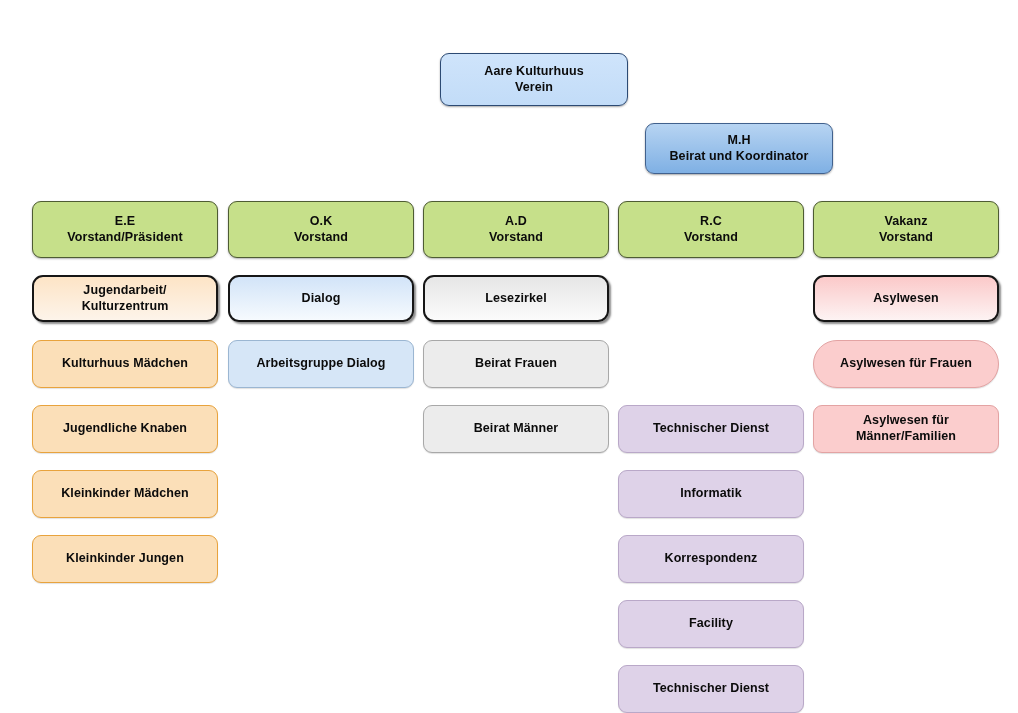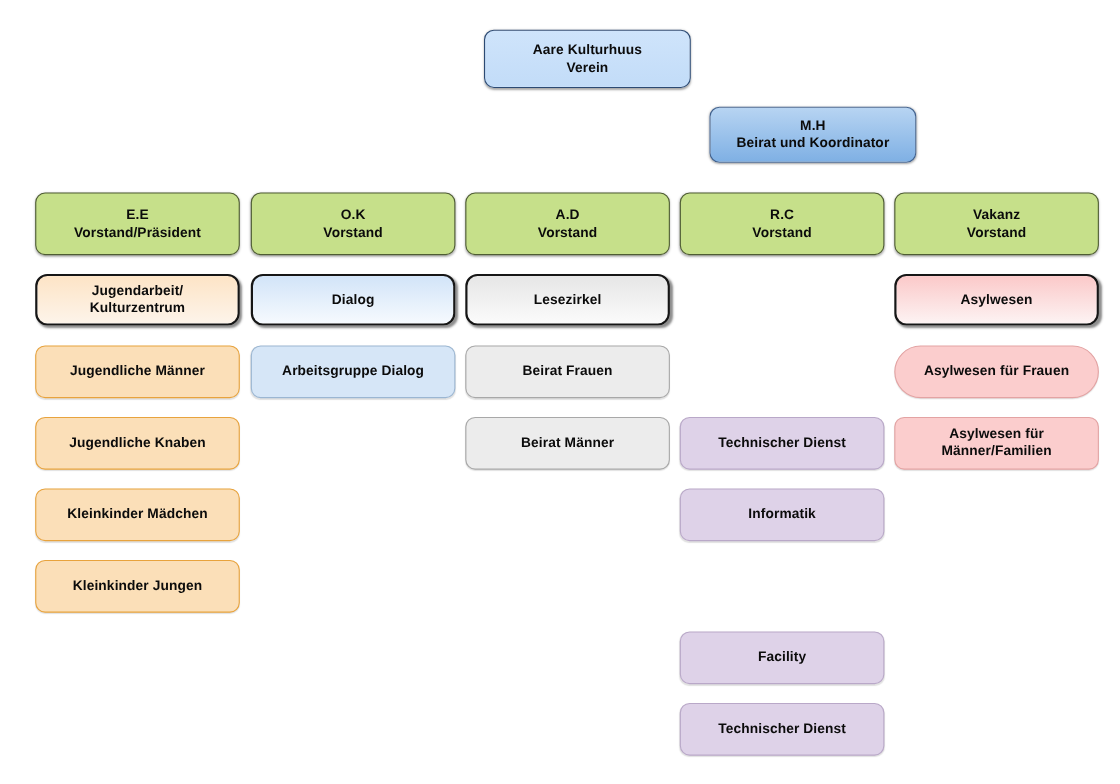--- a/index.html
+++ b/index.html
@@ -28,20 +28,21 @@
     align-items: center;
     justify-content: center;
     text-align: center;
     border-radius: 9px;
     font-weight: bold;
     color: #0b0b0b;
     line-height: 1.25;
     letter-spacing: 0.1px;
     white-space: pre-line;
     padding: 2px 16px;
+    margin-top: 26px;
   }
 
   
   .node.root {
     font-size: 12.5px;
     border: 1.4px solid #2c4a73;
     background: linear-gradient(180deg, #cfe4fb 0%, #c2dcf8 100%);
     box-shadow: 0 1px 2px rgba(0,0,0,0.35);
   }
   .node.coordinator {
@@ -81,37 +82,38 @@
 
 <div id="canvas">
     <div class="node root" style="left: 440px; top: 27px; width: 188px; height: 53px;">Aare Kulturhuus
 Verein</div>
     <div class="node coordinator" style="left: 645px; top: 97px; width: 188px; height: 51px;">M.H
 Beirat und Koordinator</div>
     <div class="node board" style="left: 32px; top: 175px; width: 186px; height: 57px;">E.E
 Vorstand/Präsident</div>
     <div class="node dept-head" style="left: 32px; top: 249px; width: 186px; height: 47px; background: linear-gradient(rgb(253, 228, 198) 0%, rgb(253, 244, 234) 100%);">Jugendarbeit/
 Kulturzentrum</div>
-    <div class="node dept-item" style="left: 32px; top: 314px; width: 186px; height: 48px; background: rgb(251, 223, 184); border-color: rgb(232, 163, 61);">Jugendliche Männer</div>
+    <div class="node dept-item" style="left: 32px; top: 314px; width: 186px; height: 48px; background: rgb(251, 223, 184); border-color: rgb(232, 163, 61);">Kulturhuus Mädchen</div>
     <div class="node dept-item" style="left: 32px; top: 379px; width: 186px; height: 48px; background: rgb(251, 223, 184); border-color: rgb(232, 163, 61);">Jugendliche Knaben</div>
     <div class="node dept-item" style="left: 32px; top: 444px; width: 186px; height: 48px; background: rgb(251, 223, 184); border-color: rgb(232, 163, 61);">Kleinkinder Mädchen</div>
     <div class="node dept-item" style="left: 32px; top: 509px; width: 186px; height: 48px; background: rgb(251, 223, 184); border-color: rgb(232, 163, 61);">Kleinkinder Jungen</div>
     <div class="node board" style="left: 228px; top: 175px; width: 186px; height: 57px;">O.K
 Vorstand</div>
     <div class="node dept-head" style="left: 228px; top: 249px; width: 186px; height: 47px; background: linear-gradient(rgb(210, 228, 248) 0%, rgb(246, 250, 254) 100%);">Dialog</div>
     <div class="node dept-item" style="left: 228px; top: 314px; width: 186px; height: 48px; background: rgb(214, 230, 247); border-color: rgb(155, 182, 210);">Arbeitsgruppe Dialog</div>
     <div class="node board" style="left: 423px; top: 175px; width: 186px; height: 57px;">A.D
 Vorstand</div>
     <div class="node dept-head" style="left: 423px; top: 249px; width: 186px; height: 47px; background: linear-gradient(rgb(230, 230, 230) 0%, rgb(251, 251, 251) 100%);">Lesezirkel</div>
     <div class="node dept-item" style="left: 423px; top: 314px; width: 186px; height: 48px; background: rgb(236, 236, 236); border-color: rgb(168, 168, 168);">Beirat Frauen</div>
     <div class="node dept-item" style="left: 423px; top: 379px; width: 186px; height: 48px; background: rgb(236, 236, 236); border-color: rgb(168, 168, 168);">Beirat Männer</div>
     <div class="node board" style="left: 618px; top: 175px; width: 186px; height: 57px;">R.C
 Vorstand</div>
     <div class="node dept-item" style="left: 618px; top: 379px; width: 186px; height: 48px; background: rgb(222, 210, 232); border-color: rgb(185, 168, 200);">Technischer Dienst</div>
     <div class="node dept-item" style="left: 618px; top: 444px; width: 186px; height: 48px; background: rgb(222, 210, 232); border-color: rgb(185, 168, 200);">Informatik</div>
+    <div class="node dept-item" style="left: 618px; top: 509px; width: 186px; height: 48px; background: rgb(222, 210, 232); border-color: rgb(185, 168, 200);">Korrespondenz</div>
     <div class="node dept-item" style="left: 618px; top: 574px; width: 186px; height: 48px; background: rgb(222, 210, 232); border-color: rgb(185, 168, 200);">Facility</div>
     <div class="node dept-item" style="left: 618px; top: 639px; width: 186px; height: 48px; background: rgb(222, 210, 232); border-color: rgb(185, 168, 200);">Technischer Dienst</div>
     <div class="node board" style="left: 813px; top: 175px; width: 186px; height: 57px;">Vakanz
 Vorstand</div>
     <div class="node dept-head" style="left: 813px; top: 249px; width: 186px; height: 47px; background: linear-gradient(rgb(251, 201, 201) 0%, rgb(253, 243, 243) 100%);">Asylwesen</div>
     <div class="node dept-item" style="left: 813px; top: 314px; width: 186px; height: 48px; background: rgb(251, 205, 205); border-color: rgb(227, 163, 163); border-radius: 24px;">Asylwesen für Frauen</div>
     <div class="node dept-item" style="left: 813px; top: 379px; width: 186px; height: 48px; background: rgb(251, 205, 205); border-color: rgb(227, 163, 163);">Asylwesen für
 Männer/Familien</div>
   </div>
 

